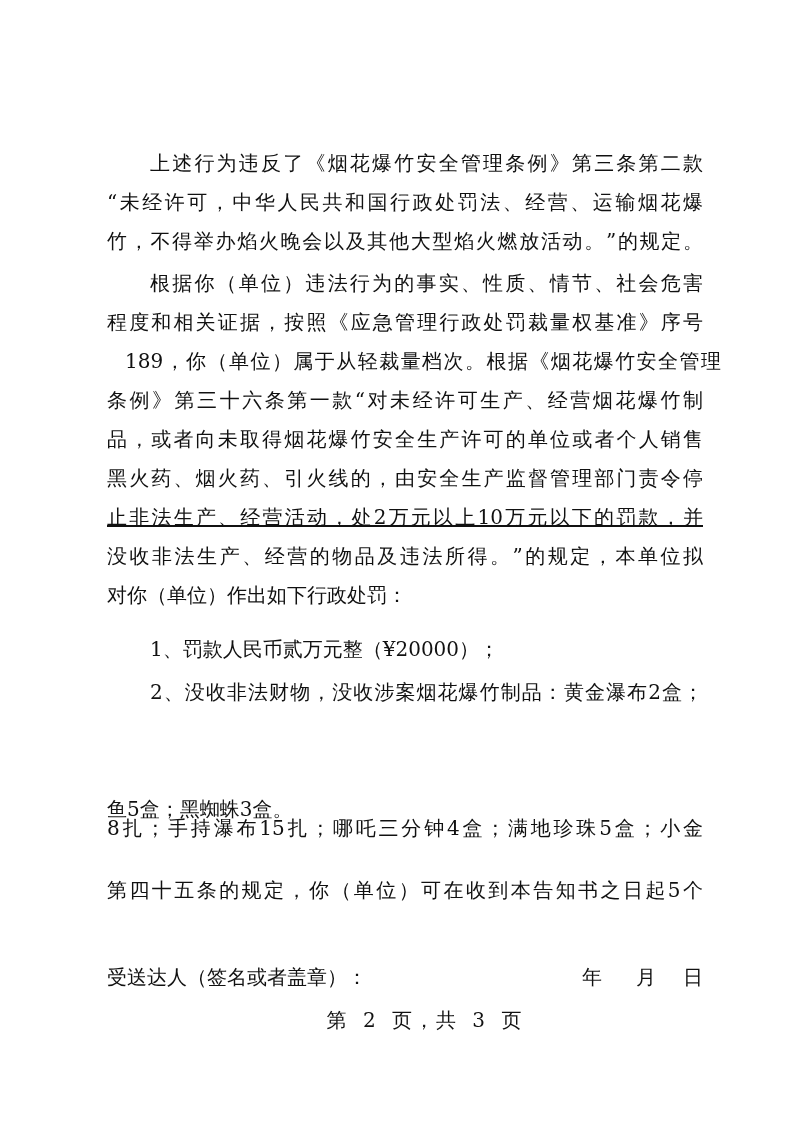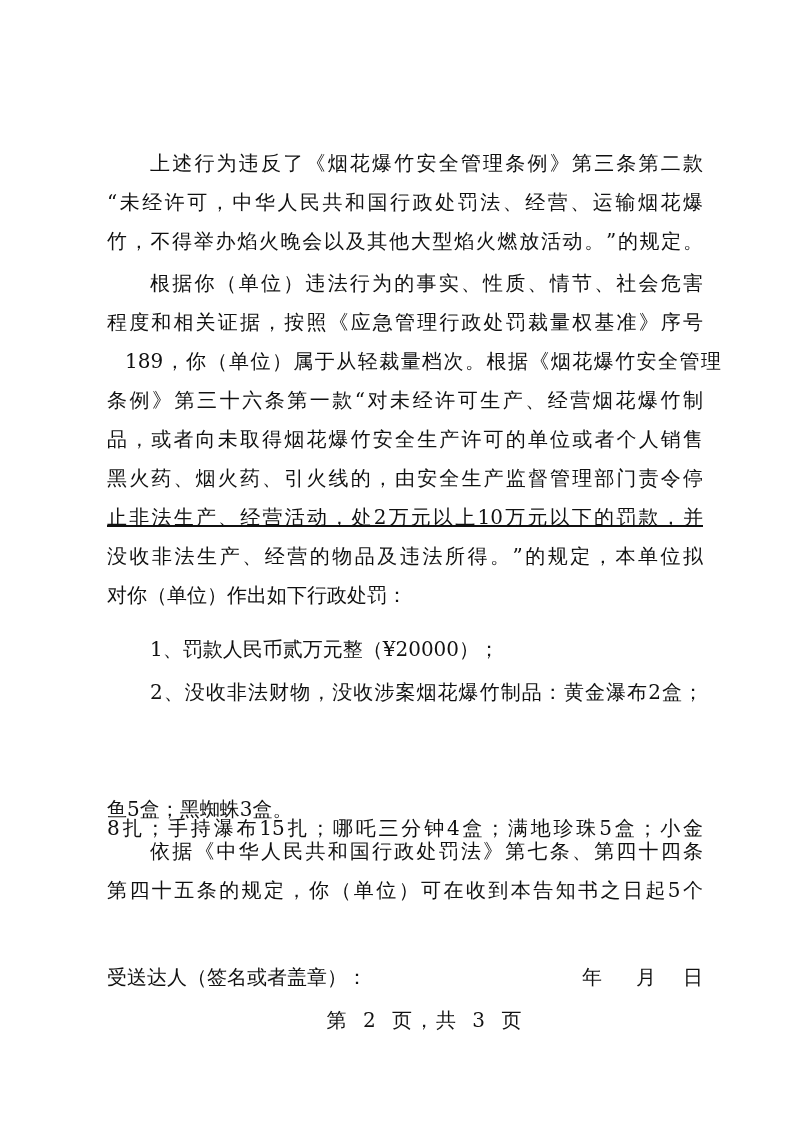--- a/index.html
+++ b/index.html
@@ -103,21 +103,20 @@
   <div class="line" style="top:502px;text-decoration:underline;">止非法生产、经营活动，处2万元以上10万元以下的罚款，并</div>
   <div class="line last" style="top:580px;">对你（单位）作出如下行政处罚：</div>
   <div class="line" style="top:541px;">没收非法生产、经营的物品及违法所得。”的规定，本单位拟</div>
 
   <div class="line indent last" style="top:634px;">1、罚款人民币贰万元整（¥20000）；</div>
 
   <div class="line indent" style="top:677px;">2、没收非法财物，没收涉案烟花爆竹制品：黄金瀑布2盒；</div>
   <div class="line" style="top:773px;margin-top:40px;">8扎；手持瀑布15扎；哪吒三分钟4盒；满地珍珠5盒；小金</div>
   <div class="line last" style="top:794px;">鱼5盒；黑蜘蛛3盒。</div>
 
-  <div class="line indent" style="top:836px;">依据《中华人民共和国行政处罚法》第七条、第四十四条</div>
   <div class="line" style="top:875px;">第四十五条的规定，你（单位）可在收到本告知书之日起5个</div>
 
   <div class="signature-row">
     <span class="label">受送达人（签名或者盖章）：</span>
     <span class="date">
       <span>年</span>
       <span>月</span>
       <span>日</span>
     </span>
   </div>

